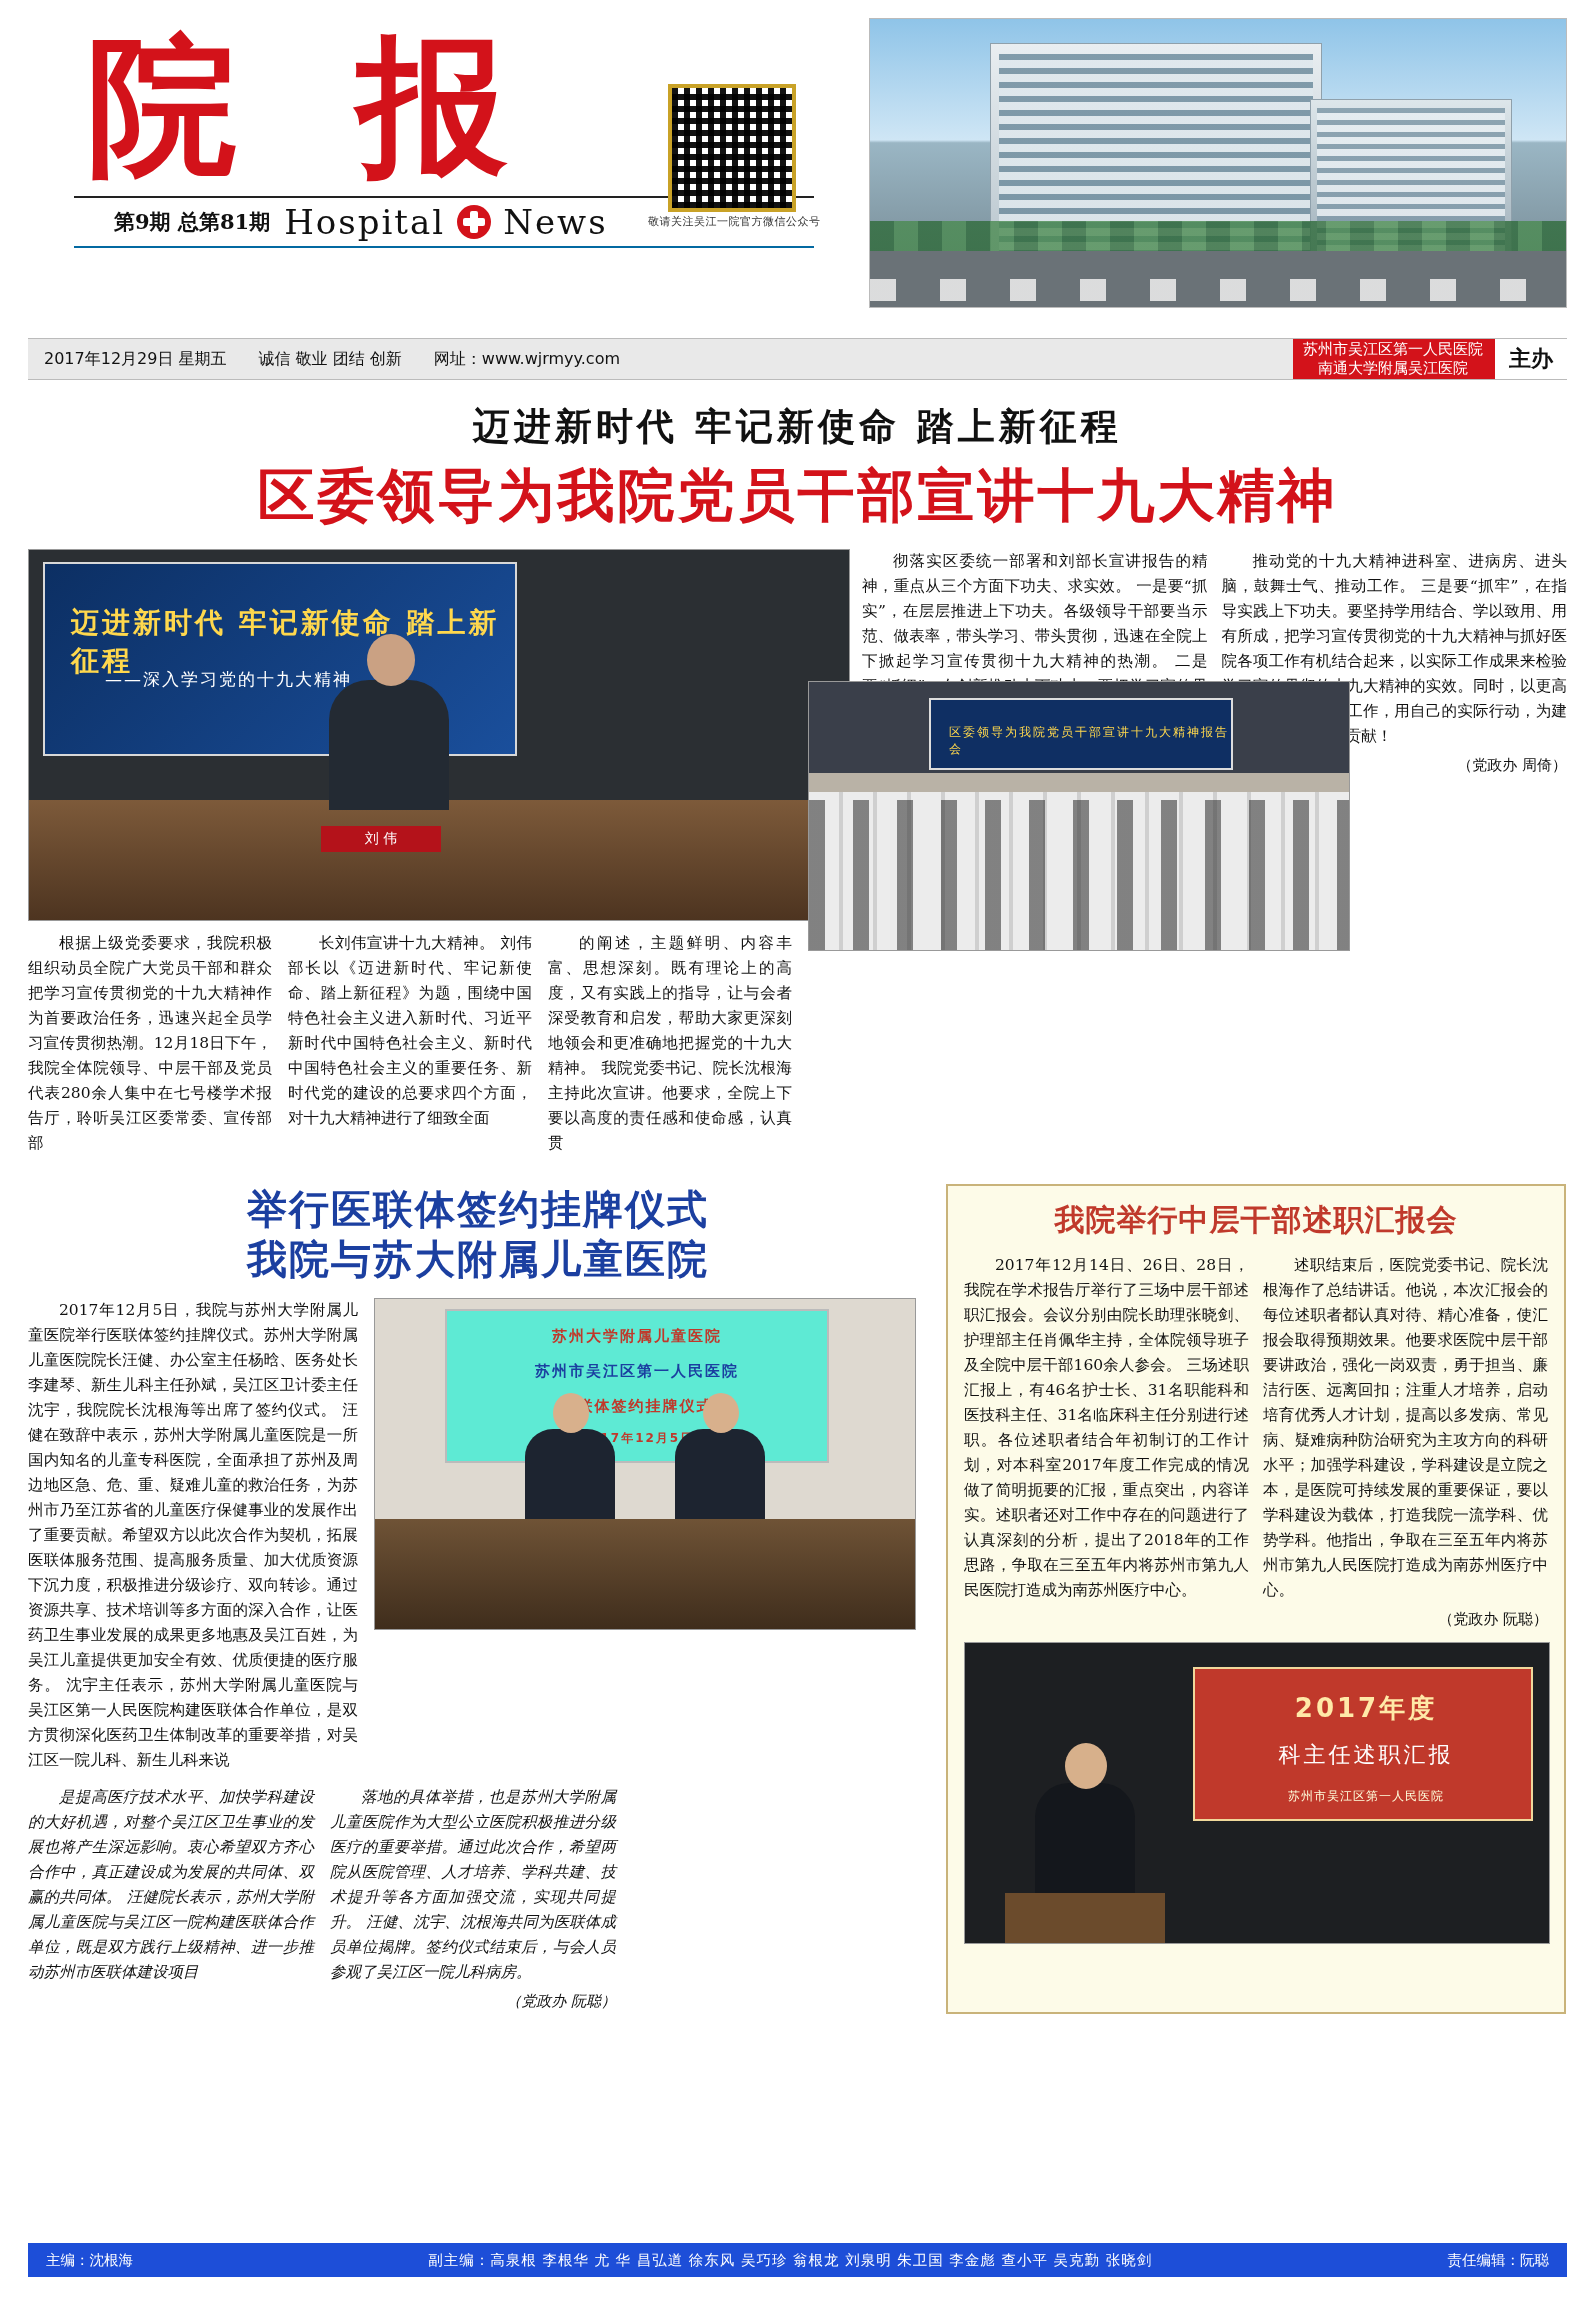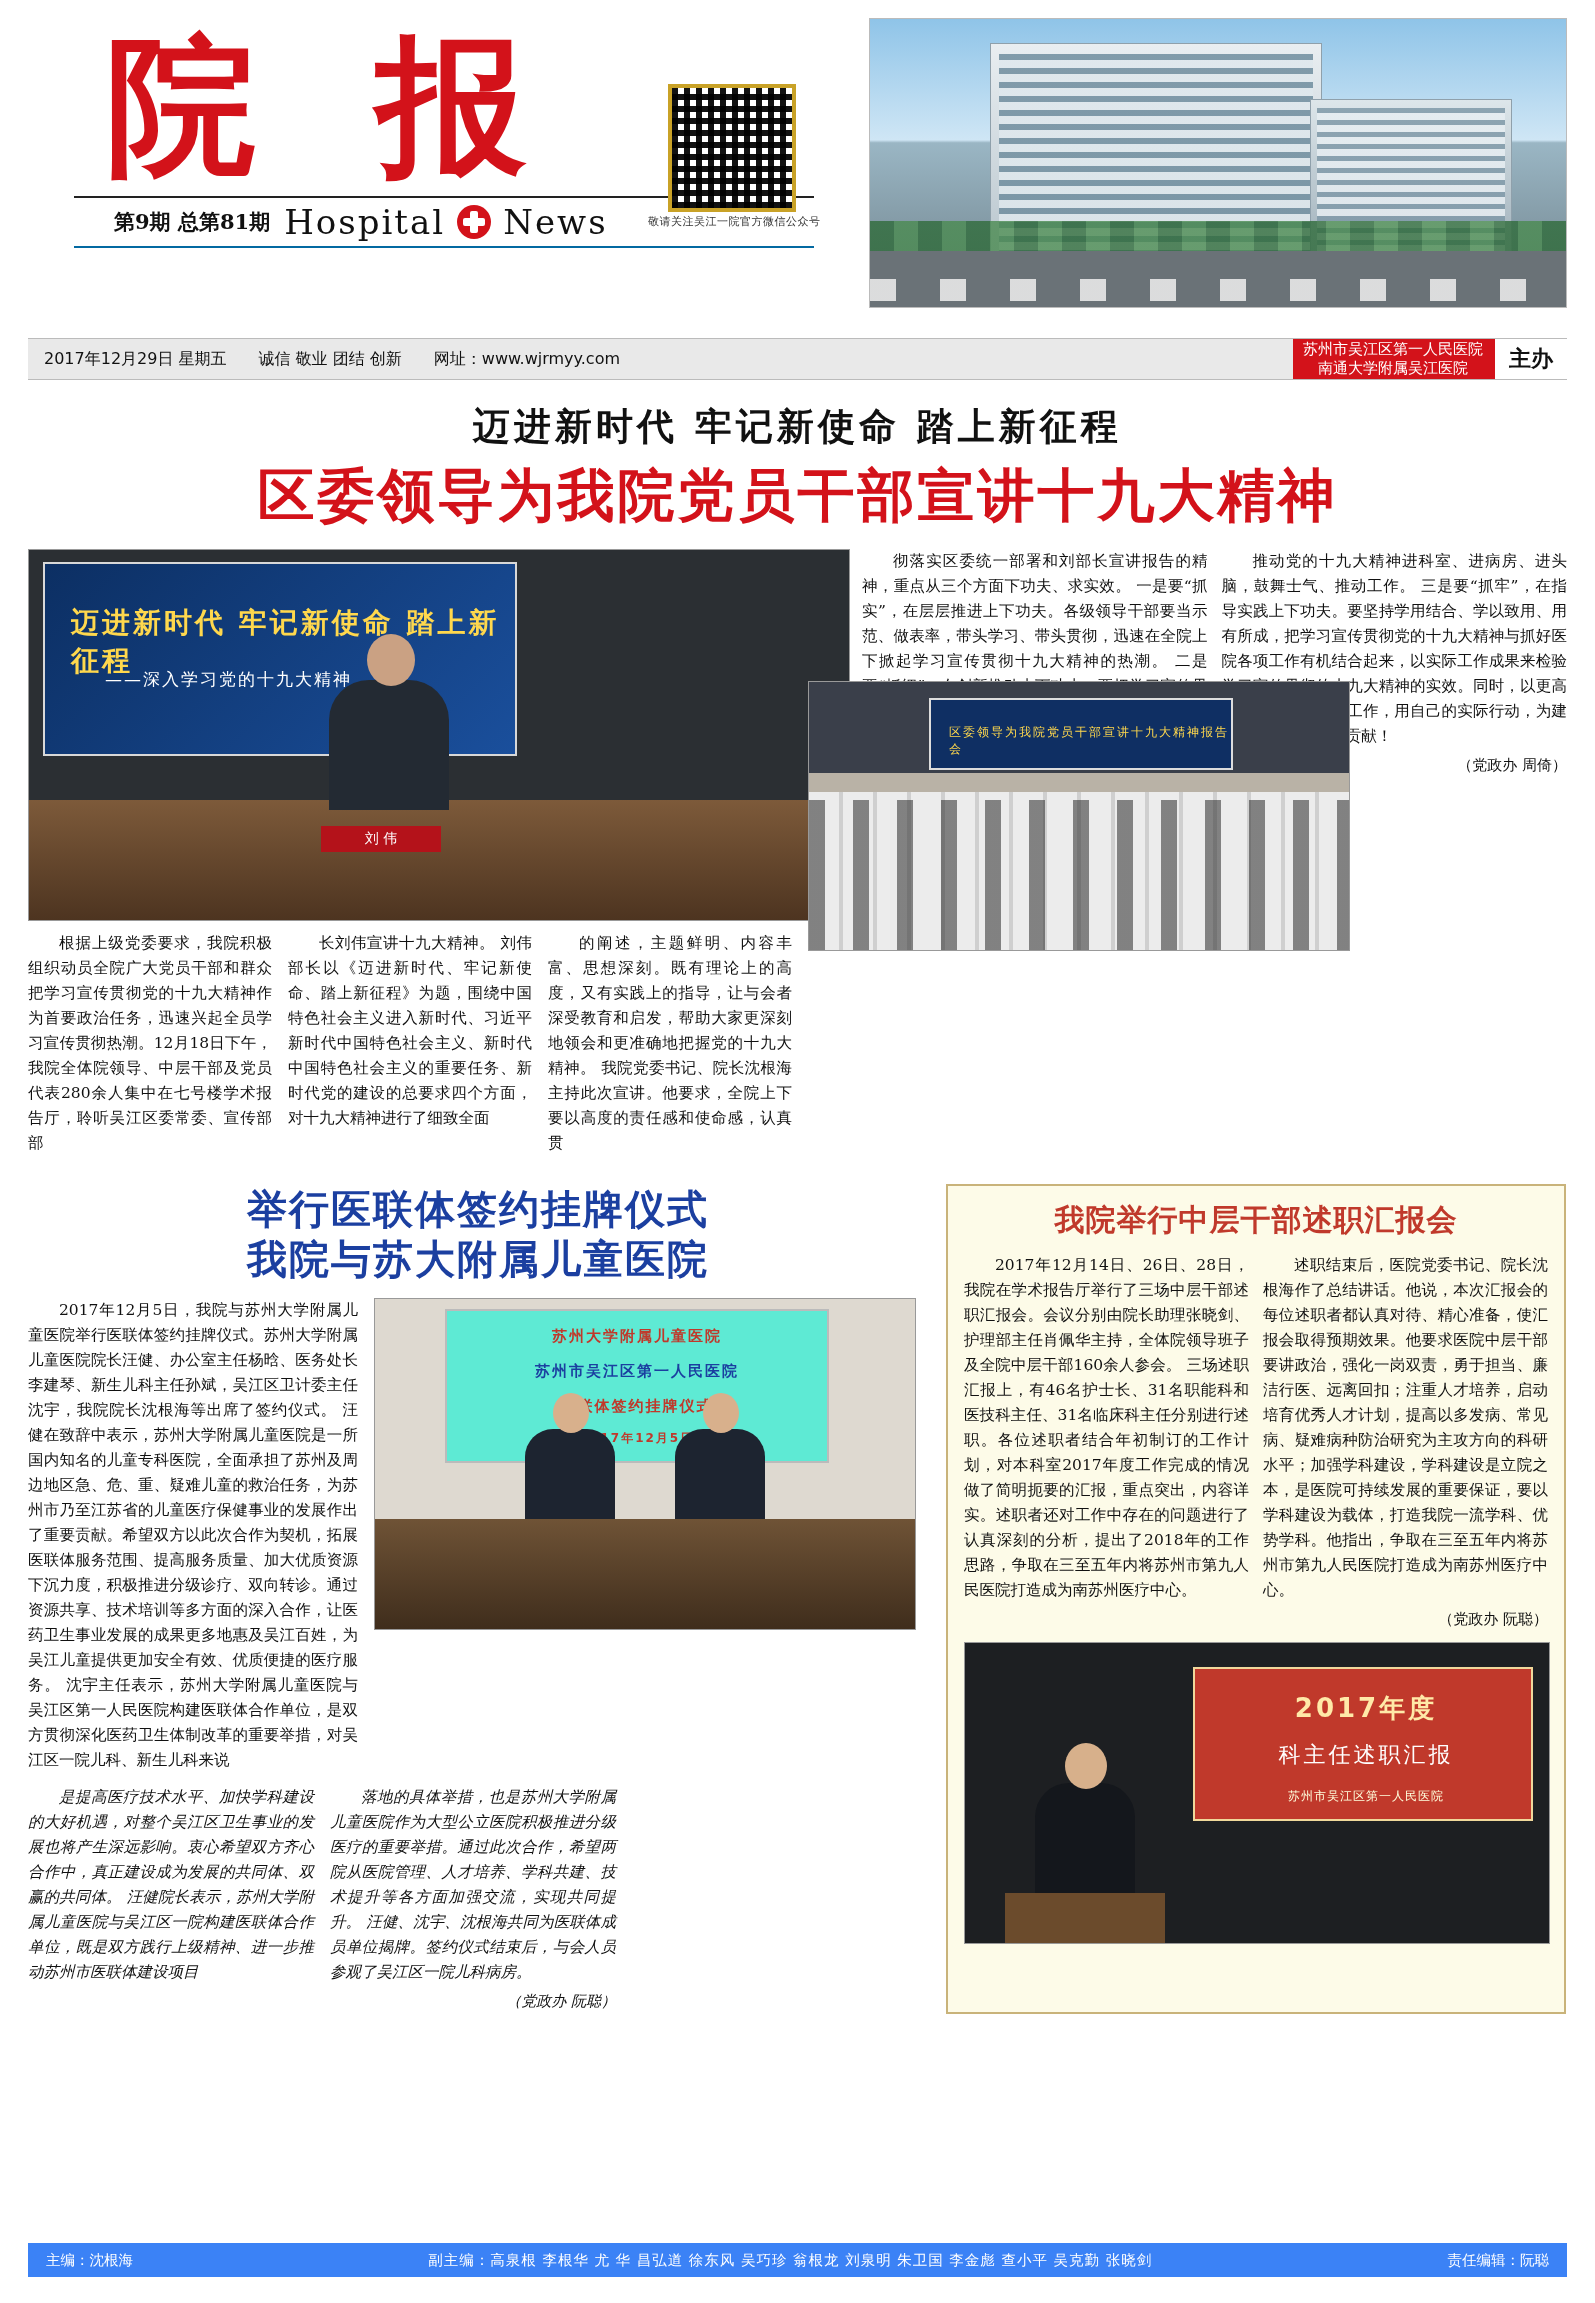--- a/index.html
+++ b/index.html
@@ -3,21 +3,21 @@
 <meta charset="utf-8">
 <style>
   html,body{margin:0;padding:0;background:#fff;}
   body{width:1595px;height:2303px;font-family:"DejaVu Sans","Liberation Sans",sans-serif;color:#111;}
   .page{position:relative;width:1595px;height:2303px;background:#fff;overflow:hidden;}
 
   
   .masthead{position:relative;height:330px;padding:18px 28px 0 28px;box-sizing:border-box;}
   .mast-grid{display:flex;align-items:flex-start;}
   .mast-left{width:830px;position:relative;}
-  .logo-cn{font-family:"DejaVu Serif","Liberation Serif",serif;font-weight:bold;color:#d3121a;font-size:150px;line-height:1.0;letter-spacing:34px;margin:12px 0 0 78px;}
+  .logo-cn{font-family:"DejaVu Serif","Liberation Serif",serif;font-weight:bold;color:#d3121a;font-size:150px;line-height:1.0;letter-spacing:34px;margin:12px 0 0 59px;}
   .logo-row{display:flex;align-items:flex-end;}
   .issue-row{display:flex;align-items:center;margin:16px 0 0 46px;border-top:2px solid #222;border-bottom:2px solid #0369a1;padding:4px 0;width:740px;box-sizing:border-box;}
   .issue-no{font-family:"DejaVu Serif","Liberation Serif",serif;font-size:21px;font-weight:bold;color:#111;padding:0 14px 0 40px;white-space:nowrap;}
   .hosp-en{font-family:"DejaVu Serif","Liberation Serif",serif;font-size:34px;letter-spacing:2px;color:#111;display:flex;align-items:center;gap:12px;}
   .en-badge{display:inline-block;width:34px;height:34px;border-radius:50%;background:#d3121a;position:relative;}
   .en-badge:after{content:"";position:absolute;left:13px;top:6px;width:8px;height:22px;background:#fff;border-radius:2px;}
   .en-badge:before{content:"";position:absolute;left:6px;top:13px;width:22px;height:8px;background:#fff;border-radius:2px;}
   .qr{width:120px;height:120px;background:
       repeating-linear-gradient(0deg,#111 0 6px,#fff 6px 12px),
       repeating-linear-gradient(90deg,#111 0 6px,transparent 6px 12px);
@@ -98,21 +98,21 @@
   .lr-photo .banner b{display:block;color:#ffe9a8;font-size:26px;text-align:center;margin-top:22px;letter-spacing:3px;}
   .lr-photo .banner i{display:block;color:#fff;font-style:normal;font-size:22px;text-align:center;margin-top:14px;letter-spacing:3px;}
   .lr-photo .banner u{display:block;color:#ffd;font-size:12px;text-decoration:none;text-align:center;margin-top:18px;letter-spacing:1px;}
   .lr-photo .speaker{position:absolute;left:70px;bottom:40px;width:100px;height:120px;background:#14171c;border-radius:34px 34px 0 0;}
   .lr-photo .speaker:after{content:"";position:absolute;left:30px;top:-40px;width:42px;height:46px;border-radius:50%;background:#d7b08b;}
   .lr-photo .podium{position:absolute;left:40px;bottom:0;width:160px;height:50px;background:#6b4b2c;}
   .lr-cols{display:flex;gap:14px;margin-top:8px;}
   .lr-cols .c{flex:1;}
 
   
-  .footer{position:absolute;left:28px;right:28px;bottom:26px;background:#3b82f6;color:#fff;height:34px;display:flex;align-items:center;font-size:14.5px;padding:0 18px;box-sizing:border-box;}
+  .footer{position:absolute;left:28px;right:28px;bottom:26px;background:#1d4ed8;color:#fff;height:34px;display:flex;align-items:center;font-size:14.5px;padding:0 18px;box-sizing:border-box;}
   .footer .mid{flex:1;text-align:center;letter-spacing:1px;}
 </style>
 </head>
 <body>
 
 <div class="page">
 
   <div class="masthead">
     <div class="mast-grid">
       <div class="mast-left">

